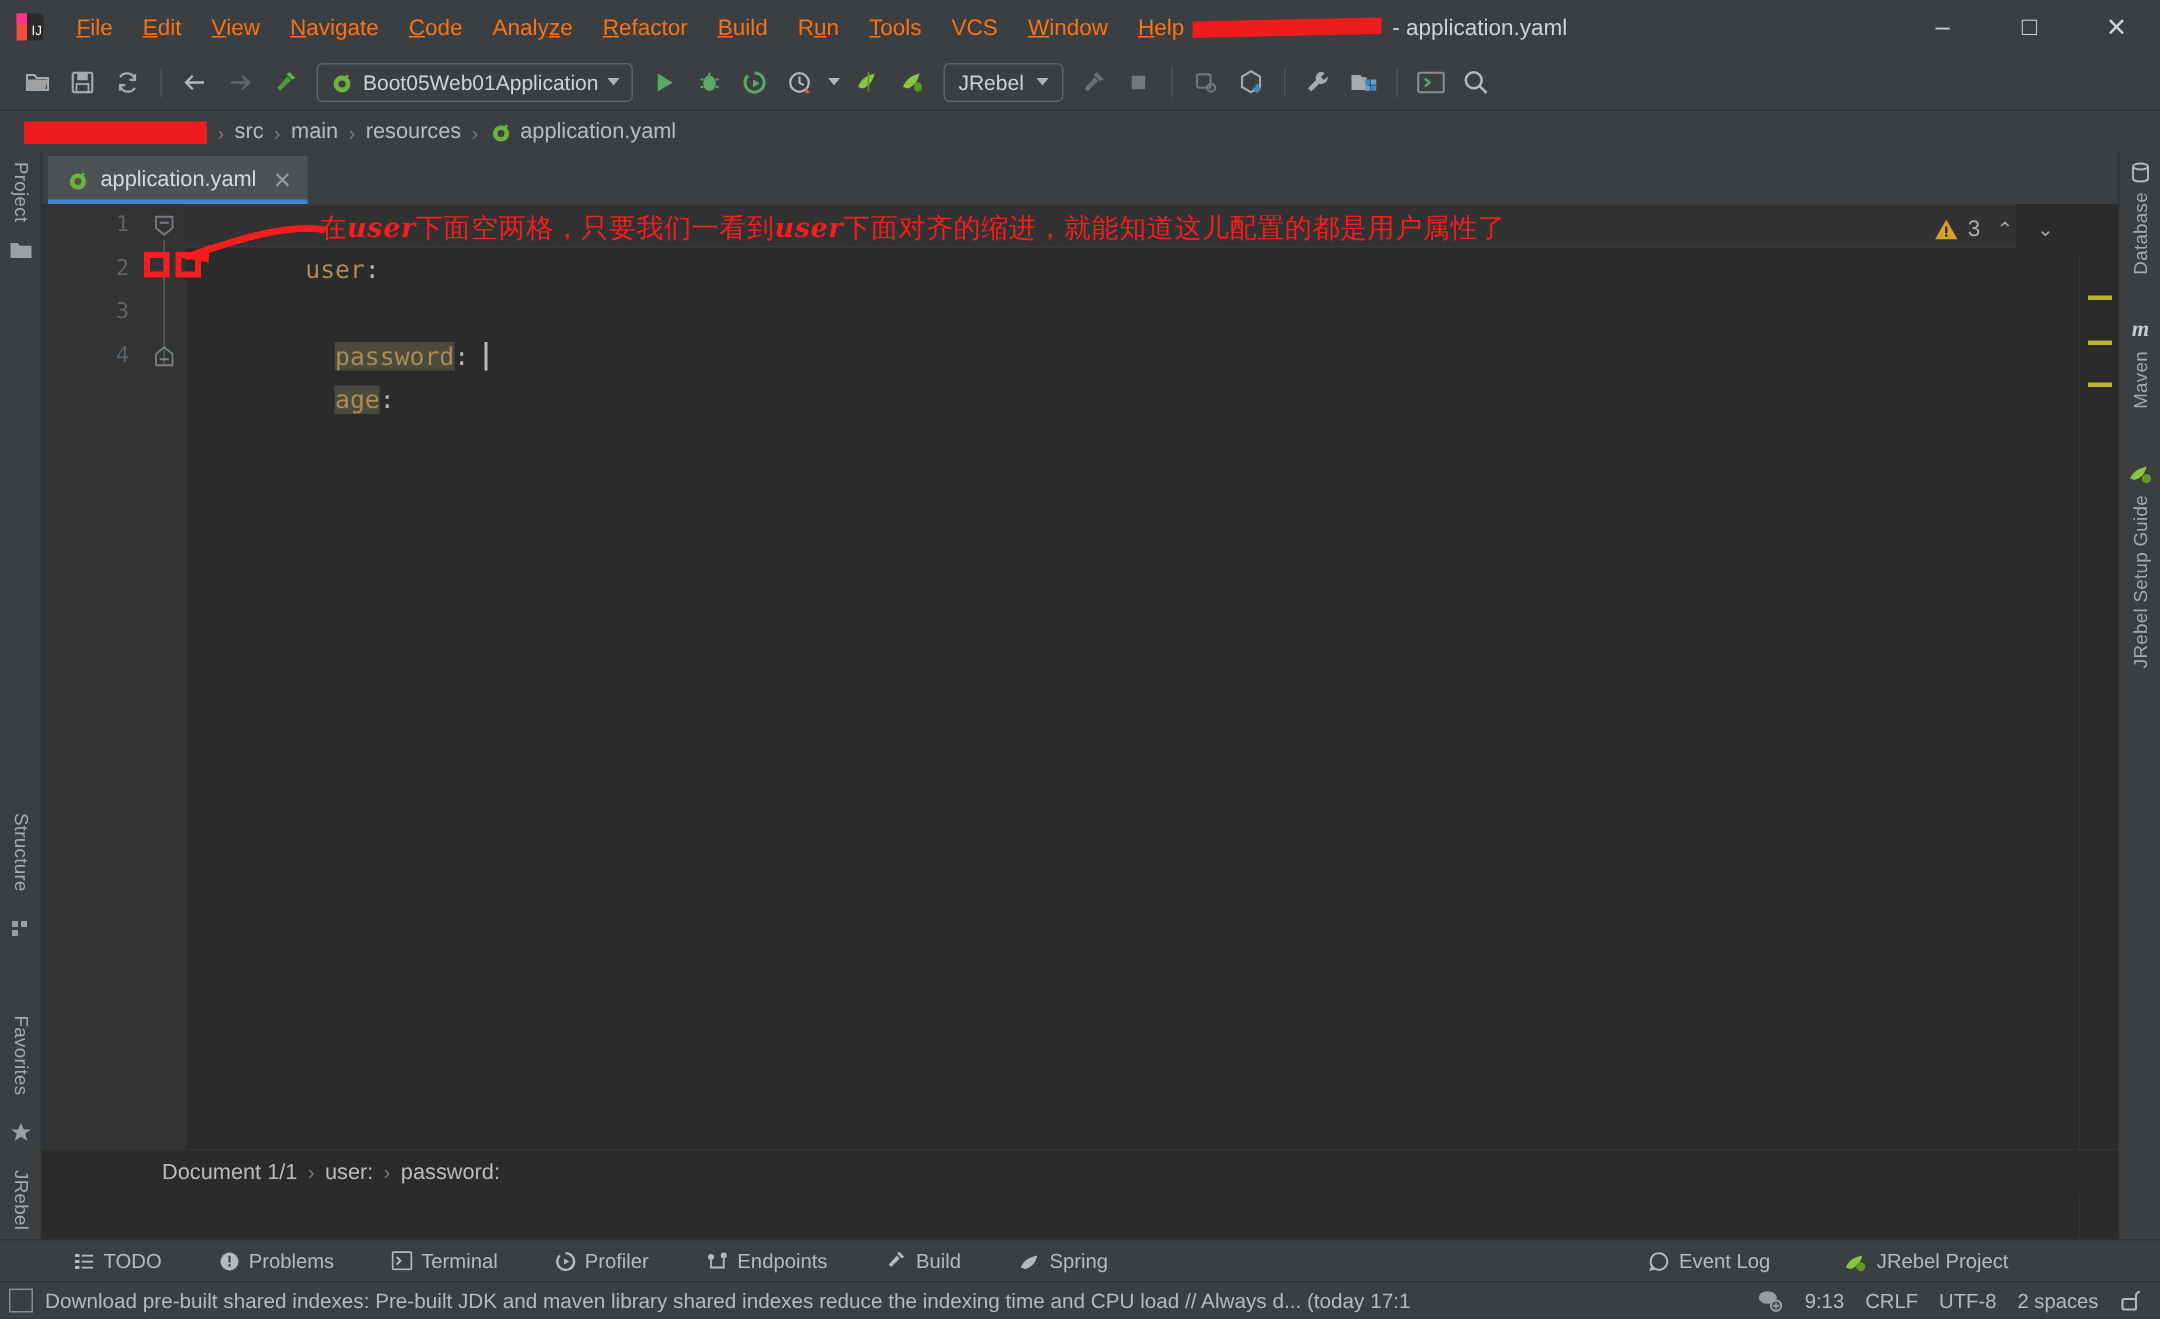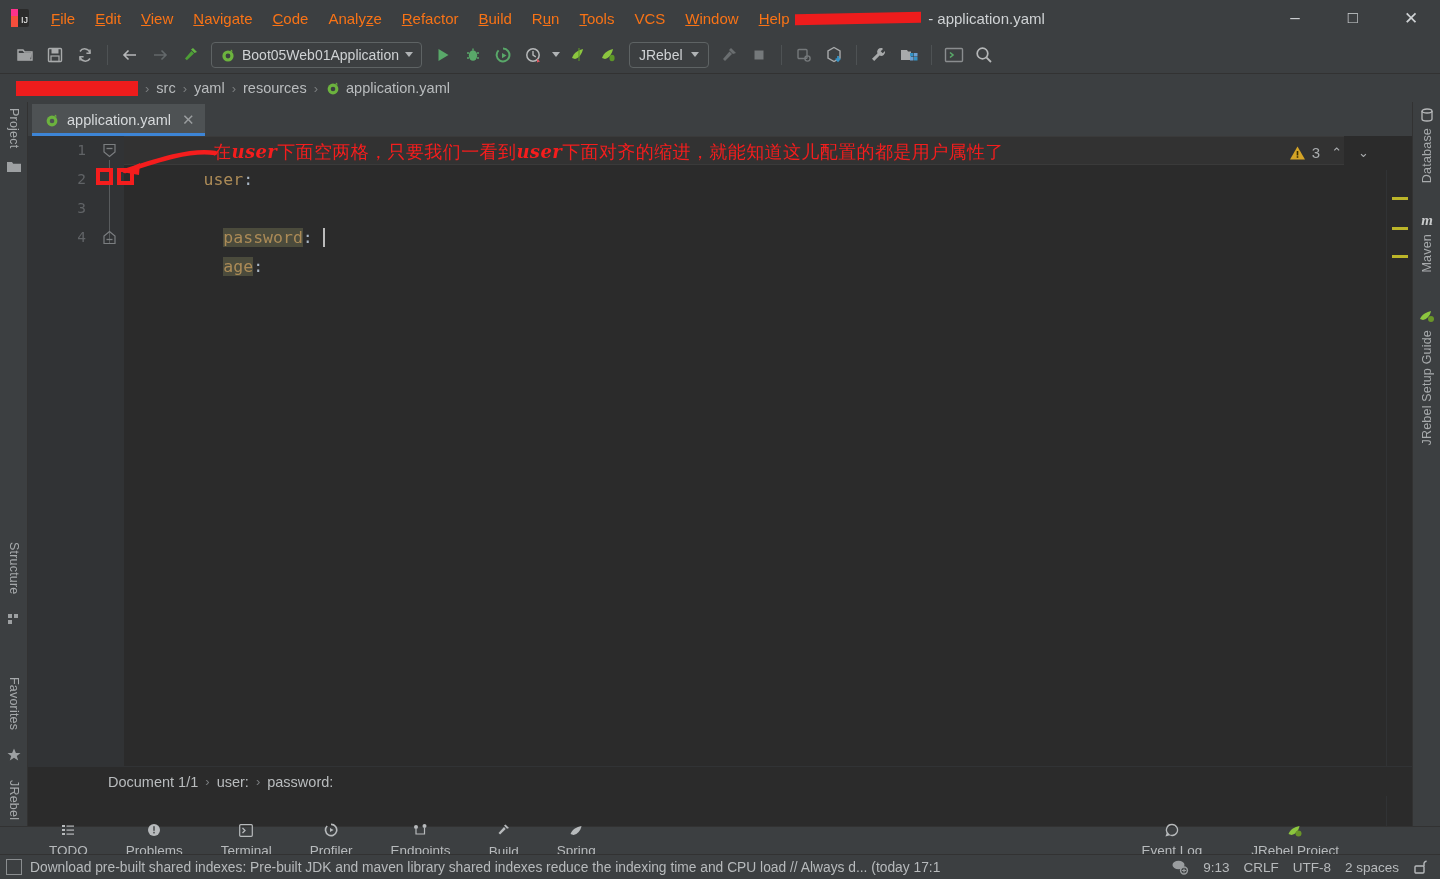--- a/index.html
+++ b/index.html
@@ -213,21 +213,20 @@
   
   .tw-bar {
     position: absolute; top: 826px; left: 0; width: 1440px; height: 28px;
     background: #3c3f41; display: flex; align-items: center;
     border-top: 1px solid #323232;
   }
   .tw-btn {
     display: flex; align-items: center; gap: 6px; padding: 3px 9px;
     font-size: 13.5px; color: #b7babc; margin-left: 5px; border-radius: 3px;
     white-space: nowrap;
-    flex-direction: column;
   }
 
   
   .status-bar {
     position: absolute; top: 854px; left: 0; width: 1440px; height: 25px;
     background: #3c3f41; display: flex; align-items: center;
     border-top: 1px solid #323232;
   }
   .status-msg {
     margin-left: 30px; font-size: 13.8px; color: #b7babc; white-space: nowrap;
@@ -423,21 +422,21 @@
         <path d="M12.6 12.6 17 17" stroke="#b6b8b9" stroke-width="1.8"></path>
       </svg>
   </div>
 </div>
 
 <div class="navbar">
   <span class="redact-nav"></span>
   <span class="nav-sep">›</span>
   <span class="nav-crumb">src</span>
   <span class="nav-sep">›</span>
-  <span class="nav-crumb">yaml</span>
+  <span class="nav-crumb">main</span>
   <span class="nav-sep">›</span>
   <span class="nav-crumb">resources</span>
   <span class="nav-sep">›</span>
   <span style="display:inline-flex;align-items:center;gap:5px">
     <svg width="16" height="16" viewBox="0 0 16 16">
         <circle cx="8" cy="9" r="5.4" fill="#6cb33e"></circle>
         <circle cx="8" cy="9" r="2.3" fill="#3c3f41"></circle>
         <path d="M11 2.6 13 4.3 10.4 5.1z" fill="#6cb33e"></path>
       </svg>
     <span class="nav-crumb">application.yaml</span>

